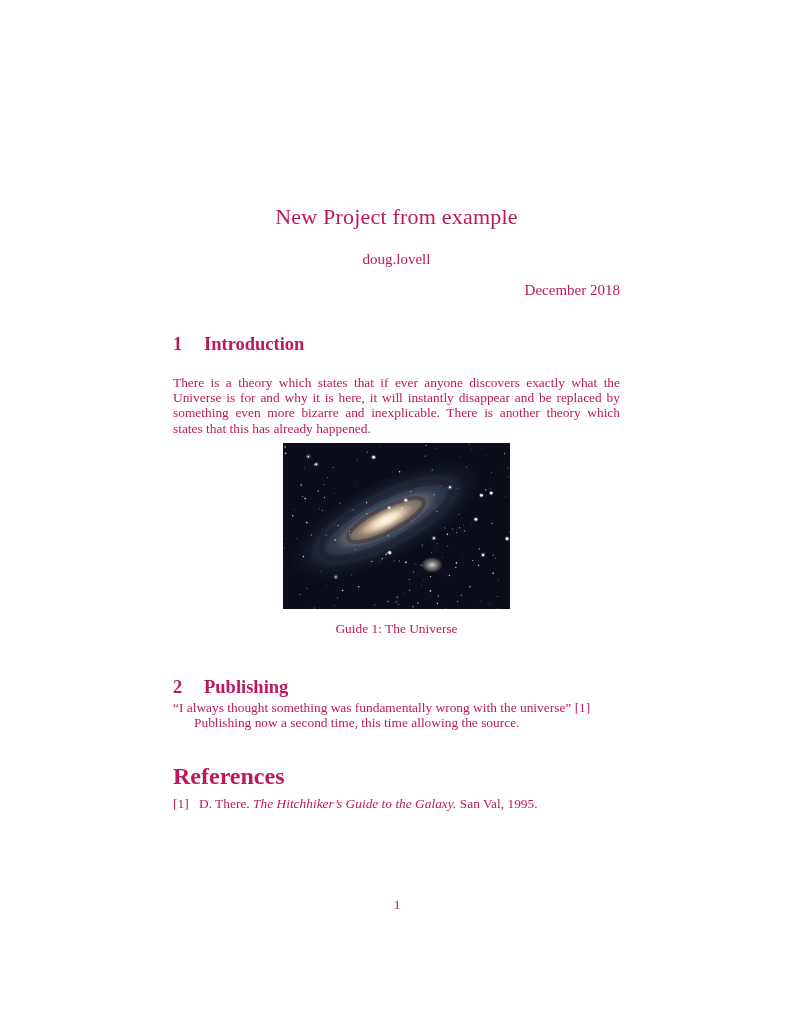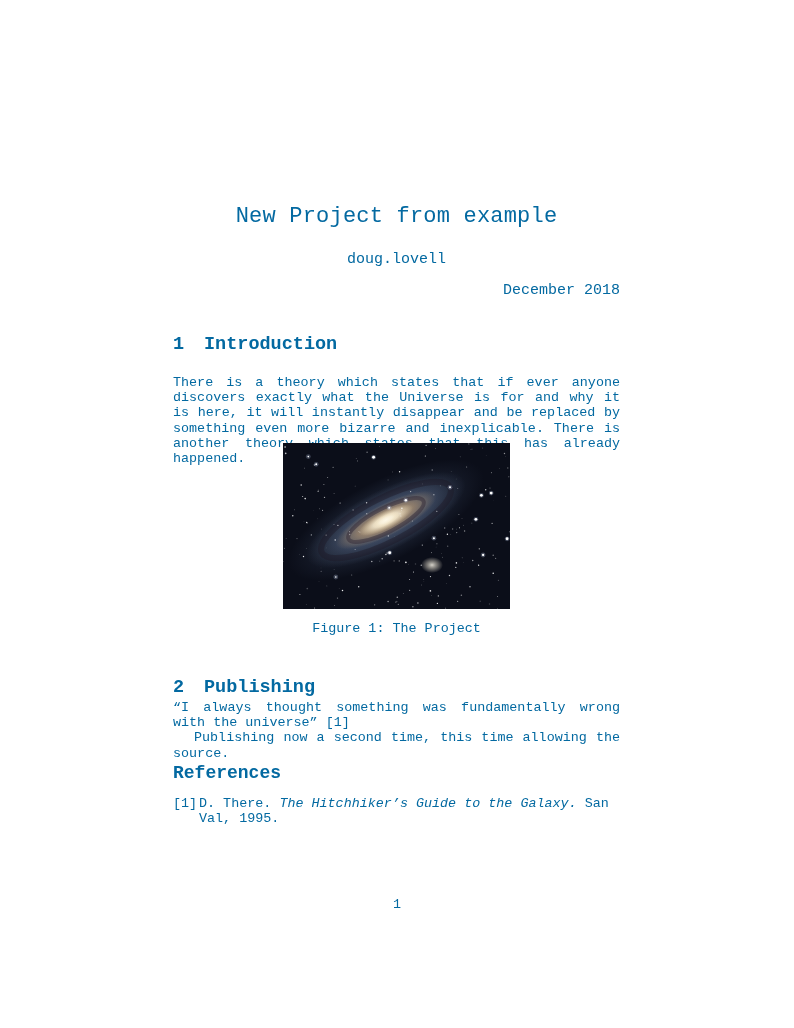--- a/index.html
+++ b/index.html
@@ -1,22 +1,22 @@
 <!DOCTYPE html>
 <html><head>
 <meta charset="utf-8">
 <style>
   * { margin:0; padding:0; box-sizing:border-box; }
   html,body { background:#ffffff; }
   .page {
     position:relative;
     width:794px; height:1028px;
     background:#ffffff;
-    font-family:Liberation Mono, monospace;
-    color:#0369a1;
+    font-family:Liberation Serif, serif;
+    color:#be185d;
     overflow:hidden;
   }
   .abs { position:absolute; }
   .col { left:173px; width:447px; }
   .center { text-align:center; }
   .doc-title { top:204px; font-size:22px; letter-spacing:0.2px; }
   .doc-author { top:251px; font-size:15px; }
   .doc-date { top:282px; font-size:15px;text-align:right; }
   .sec-heading { font-size:18.5px; font-weight:bold; display:flex; }
   .sec-heading .sec-num { width:31px; flex:0 0 31px; }
@@ -26,21 +26,21 @@
     font-size:13.4px; line-height:15.2px;
     text-align:justify; text-justify:inter-word;
   }
   .intro-para { top:375px; }
   .figure-img {
     top:443px; left:283px; width:227px; height:166px; display:block;
   }
   .figure-caption { top:621px; font-size:13.4px; }
   .conclusion { top:700px; }
   .conclusion .para2 { text-indent:21px; }
-  .ref-heading { top:763px; font-size:18px; font-weight:bold; }
+  .ref-heading { top:763px; font-size:24px; font-weight:bold; }
   .ref-item { top:796px; display:flex; font-size:13.4px; line-height:15.2px; }
   .ref-label { flex:0 0 26px; }
   .ref-text .it { font-style:italic; }
   .page-number { top:897px; left:0; width:794px; font-size:13.4px; }
 </style>
 </head>
 <body>
 
 <div class="page">
 
@@ -301,21 +301,21 @@
         <circle cx="106.2" cy="64.8" r="0.94" fill="#ffffff"></circle>
         <circle cx="208.2" cy="50.1" r="2.4" fill="#cfe0ff" opacity="0.25"></circle>
         <circle cx="208.2" cy="50.1" r="1.42" fill="#ffffff"></circle>
         <circle cx="106.7" cy="109.8" r="2.4" fill="#cfe0ff" opacity="0.25"></circle>
         <circle cx="106.7" cy="109.8" r="1.49" fill="#ffffff"></circle>
         <circle cx="198.4" cy="52.3" r="2.4" fill="#cfe0ff" opacity="0.25"></circle>
         <circle cx="198.4" cy="52.3" r="1.41" fill="#ffffff"></circle>
       </g>
   </svg>
 
-  <div class="abs col center figure-caption">Figure 1: The Project</div>
+  <div class="abs col center figure-caption">Guide 1: The Universe</div>
 
   <div class="abs col sec-heading sec2">
     <span class="sec-num">2</span>
     <span>Publishing</span>
   </div>
 
   <div class="abs col body-text conclusion">
     <div class="para1">“I always thought something was fundamentally wrong with the universe” [1]</div>
     <div class="para2">Publishing now a second time, this time allowing the source.</div>
   </div>

